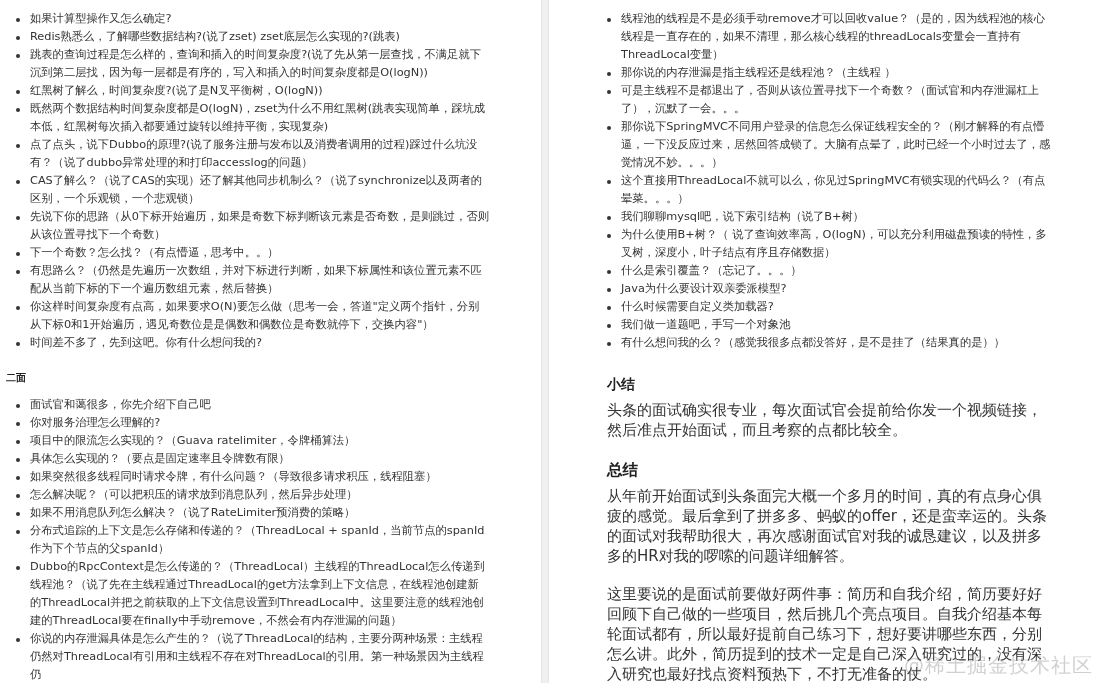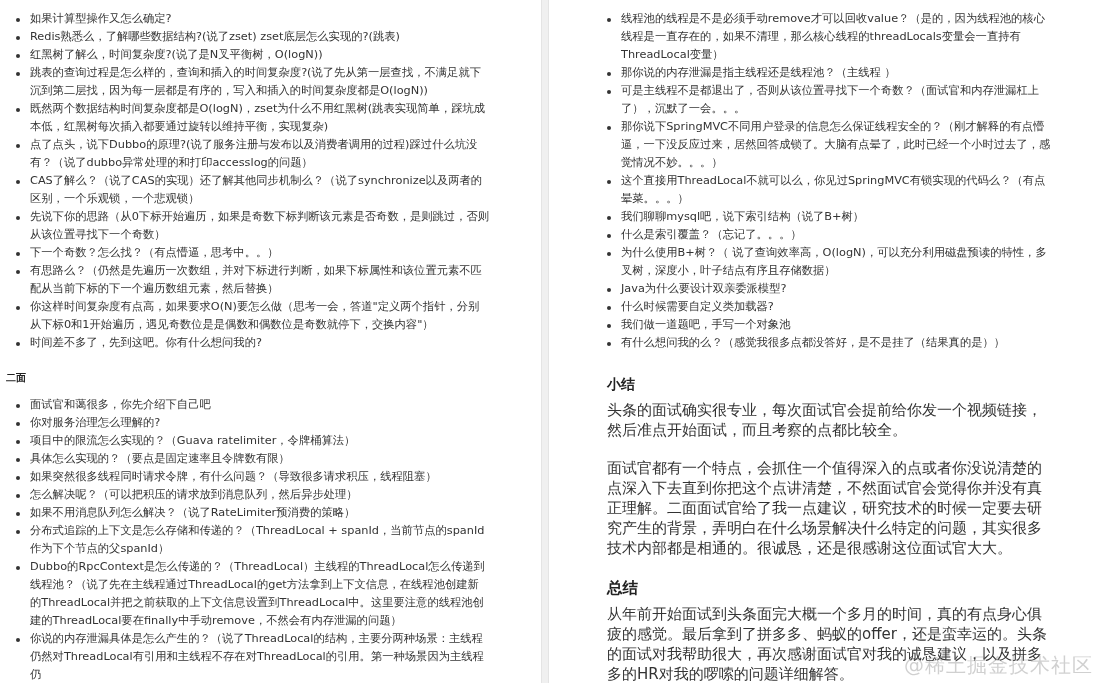--- a/index.html
+++ b/index.html
@@ -103,22 +103,22 @@
     }
   </style>
 </head>
 <body>
 
 <div class="page page-left">
   <div class="content">
     <ul>
       <li>如果计算型操作又怎么确定?</li>
       <li>Redis熟悉么，了解哪些数据结构?(说了zset) zset底层怎么实现的?(跳表)</li>
+      <li>跳表的查询过程是怎么样的，查询和插入的时间复杂度?(说了先从第一层查找，不满足就下沉到第二层找，因为每一层都是有序的，写入和插入的时间复杂度都是O(logN))</li>
       <li>红黑树了解么，时间复杂度?(说了是N叉平衡树，O(logN))</li>
-      <li>跳表的查询过程是怎么样的，查询和插入的时间复杂度?(说了先从第一层查找，不满足就下沉到第二层找，因为每一层都是有序的，写入和插入的时间复杂度都是O(logN))</li>
       <li>既然两个数据结构时间复杂度都是O(logN)，zset为什么不用红黑树(跳表实现简单，踩坑成本低，红黑树每次插入都要通过旋转以维持平衡，实现复杂)</li>
       <li>点了点头，说下Dubbo的原理?(说了服务注册与发布以及消费者调用的过程)踩过什么坑没有？（说了dubbo异常处理的和打印accesslog的问题）</li>
       <li>CAS了解么？（说了CAS的实现）还了解其他同步机制么？（说了synchronize以及两者的区别，一个乐观锁，一个悲观锁）</li>
       <li>先说下你的思路（从0下标开始遍历，如果是奇数下标判断该元素是否奇数，是则跳过，否则从该位置寻找下一个奇数）</li>
       <li>下一个奇数？怎么找？（有点懵逼，思考中。。）</li>
       <li>有思路么？（仍然是先遍历一次数组，并对下标进行判断，如果下标属性和该位置元素不匹配从当前下标的下一个遍历数组元素，然后替换）</li>
       <li>你这样时间复杂度有点高，如果要求O(N)要怎么做（思考一会，答道"定义两个指针，分别从下标0和1开始遍历，遇见奇数位是是偶数和偶数位是奇数就停下，交换内容"）</li>
       <li>时间差不多了，先到这吧。你有什么想问我的?</li>
     </ul>
 
@@ -143,30 +143,29 @@
 
 <div class="page page-right">
   <div class="content">
     <ul>
       <li>线程池的线程是不是必须手动remove才可以回收value？（是的，因为线程池的核心线程是一直存在的，如果不清理，那么核心线程的threadLocals变量会一直持有ThreadLocal变量）</li>
       <li>那你说的内存泄漏是指主线程还是线程池？（主线程 ）</li>
       <li>可是主线程不是都退出了，否则从该位置寻找下一个奇数？（面试官和内存泄漏杠上了），沉默了一会。。。</li>
       <li>那你说下SpringMVC不同用户登录的信息怎么保证线程安全的？（刚才解释的有点懵逼，一下没反应过来，居然回答成锁了。大脑有点晕了，此时已经一个小时过去了，感觉情况不妙。。。）</li>
       <li>这个直接用ThreadLocal不就可以么，你见过SpringMVC有锁实现的代码么？（有点晕菜。。。）</li>
       <li>我们聊聊mysql吧，说下索引结构（说了B+树）</li>
+      <li>为什么使用B+树？（ 说了查询效率高，O(logN)，可以充分利用磁盘预读的特性，多叉树，深度小，叶子结点有序且存储数据）</li>
       <li>什么是索引覆盖？（忘记了。。。）</li>
-      <li>为什么使用B+树？（ 说了查询效率高，O(logN)，可以充分利用磁盘预读的特性，多叉树，深度小，叶子结点有序且存储数据）</li>
       <li>Java为什么要设计双亲委派模型?</li>
       <li>什么时候需要自定义类加载器?</li>
       <li>我们做一道题吧，手写一个对象池</li>
       <li>有什么想问我的么？（感觉我很多点都没答好，是不是挂了（结果真的是））</li>
     </ul>
 
     <h2 class="h-xiaojie">小结</h2>
     <p>头条的面试确实很专业，每次面试官会提前给你发一个视频链接，然后准点开始面试，而且考察的点都比较全。</p>
-    <p class="para-gap">面试官都有一个特点，会抓住一个值得深入的点或者你没说清楚的点深入下去直到你把这个点讲清楚，不然面试官会觉得你并没有真正理解。二面面试官给了我一点建议，研究技术的时候一定要去研究产生的背景，弄明白在什么场景解决什么特定的问题，其实很多技术内部都是相通的。很诚恳，还是很感谢这位面试官大大。</p>
 
     <h2 class="h-zongjie">总结</h2>
     <p>从年前开始面试到头条面完大概一个多月的时间，真的有点身心俱疲的感觉。最后拿到了拼多多、蚂蚁的offer，还是蛮幸运的。头条的面试对我帮助很大，再次感谢面试官对我的诚恳建议，以及拼多多的HR对我的啰嗦的问题详细解答。</p>
     <p class="para-gap">这里要说的是面试前要做好两件事：简历和自我介绍，简历要好好回顾下自己做的一些项目，然后挑几个亮点项目。自我介绍基本每轮面试都有，所以最好提前自己练习下，想好要讲哪些东西，分别怎么讲。此外，简历提到的技术一定是自己深入研究过的，没有深入研究也最好找点资料预热下，不打无准备的仗。</p>
   </div>
   <div class="watermark">@稀土掘金技术社区</div>
 </div>
 
 </body></html>

